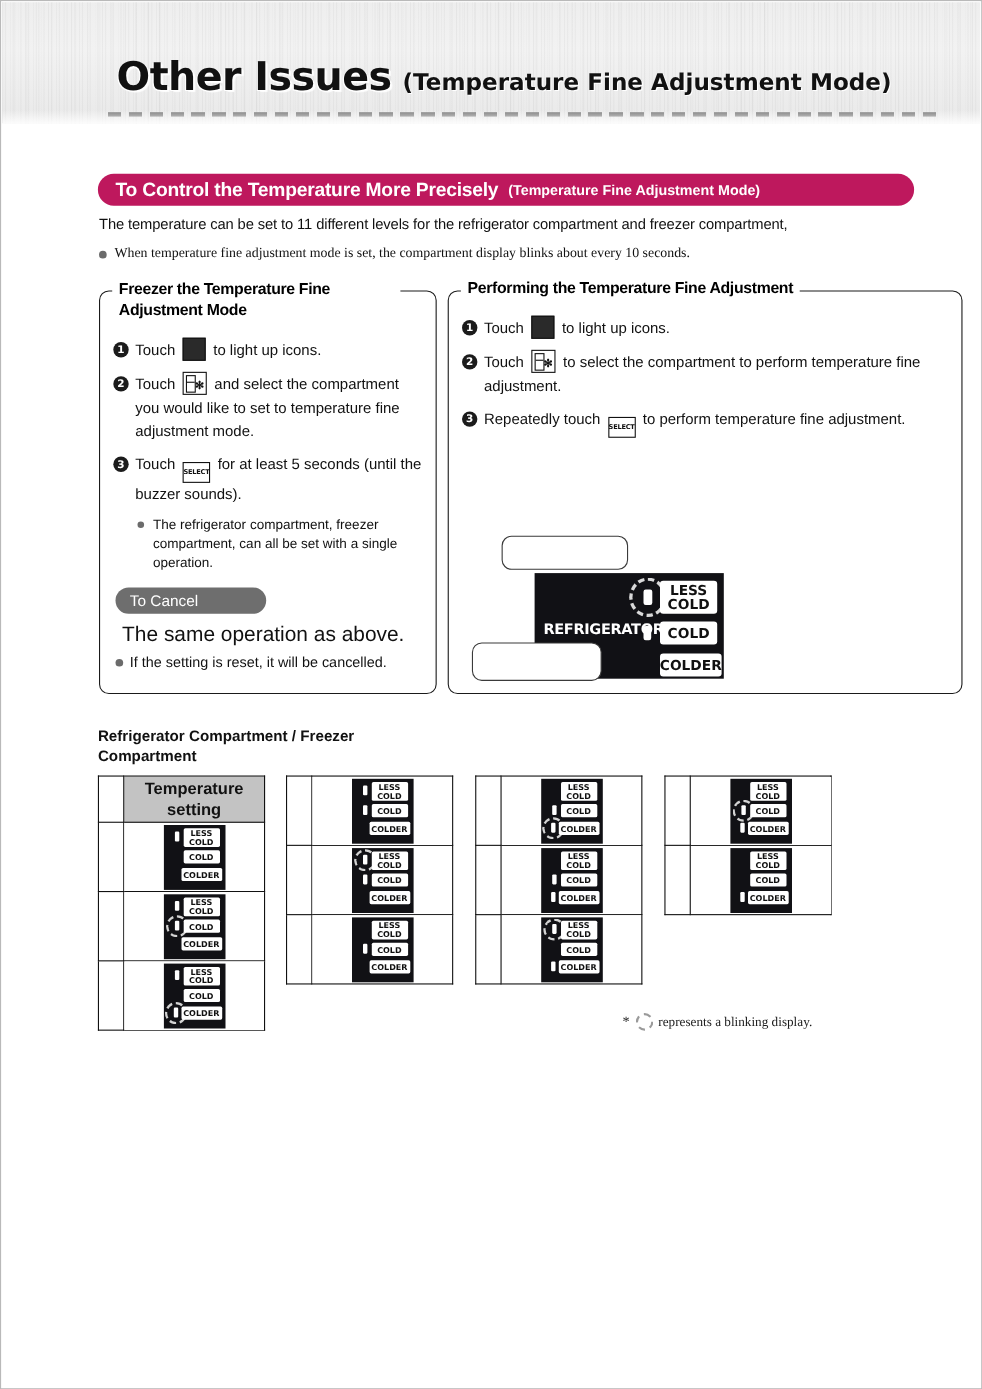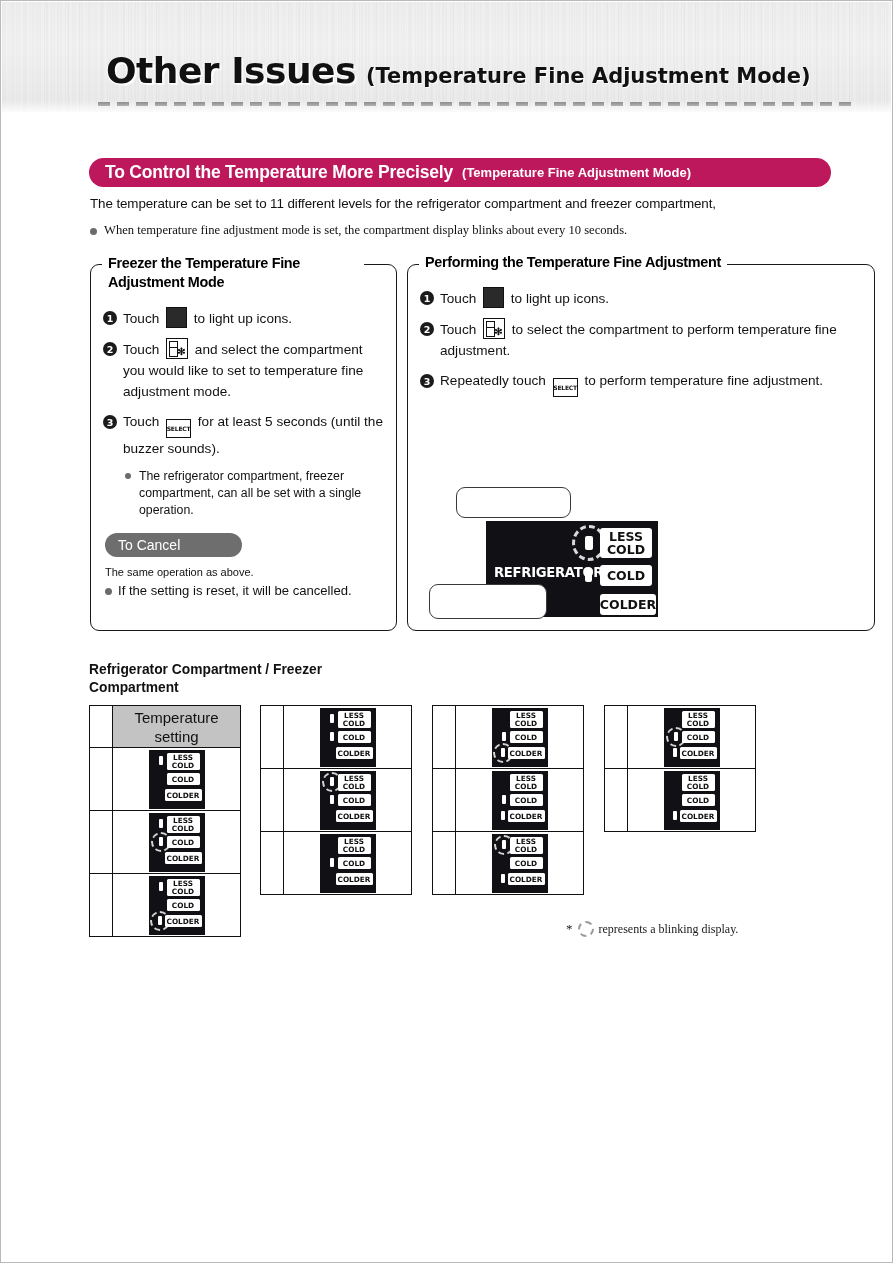--- a/index.html
+++ b/index.html
@@ -154,21 +154,21 @@
     margin:2px 0 0 22px;color:#111;
   }
   .sub-bullet .dot{width:6px;height:6px;margin-top:5px;}
 
   .cancel-pill{
     margin:14px 0 0 2px;width:137px;height:24px;
     background:#6e6e6e;border-radius:12px;
     display:flex;align-items:center;padding-left:13px;
     color:#fff;font-size:14px;box-sizing:border-box;
   }
-  .plain-line{font-size:11px;margin:9px 0 0 2px;color:#111;}
+  .plain-line{font-size:19px;margin:9px 0 0 8px;color:#111;}
   .bullet-row{
     display:flex;gap:6px;font-size:13.1px;margin:5px 0 0 2px;color:#111;
   }
   .bullet-row .dot{width:7px;height:7px;margin-top:5px;}
 
   .display-example{
     font-size:13.6px;line-height:20px;margin:2px 0 0 24px;color:#111;
   }
   .display-example .l2{display:block;text-align:center;padding-left:30px;}
 
@@ -221,21 +221,21 @@
     position:absolute;border-collapse:collapse;
   }
   .tbl td,.tbl th{
     border:1.1px solid #111;padding:0;
     box-sizing:border-box;background:#fff;
   }
   .tbl .idx{width:23px;}
   .tbl .cell{width:128px;height:63px;position:relative;}
   .tbl .hdr{
     background:#c3c3c3;height:42px;
-    font-size:15px;font-weight:normal;text-align:center;
+    font-size:15px;font-weight:bold;text-align:center;
     line-height:19px;color:#111;
   }
 
   .tbl-c1{left:88px;top:704px;}
   .tbl-c2{left:259px;top:704px;}
   .tbl-c3{left:431px;top:704px;}
   .tbl-c4{left:603px;top:704px;}
 
   
   .mini{

